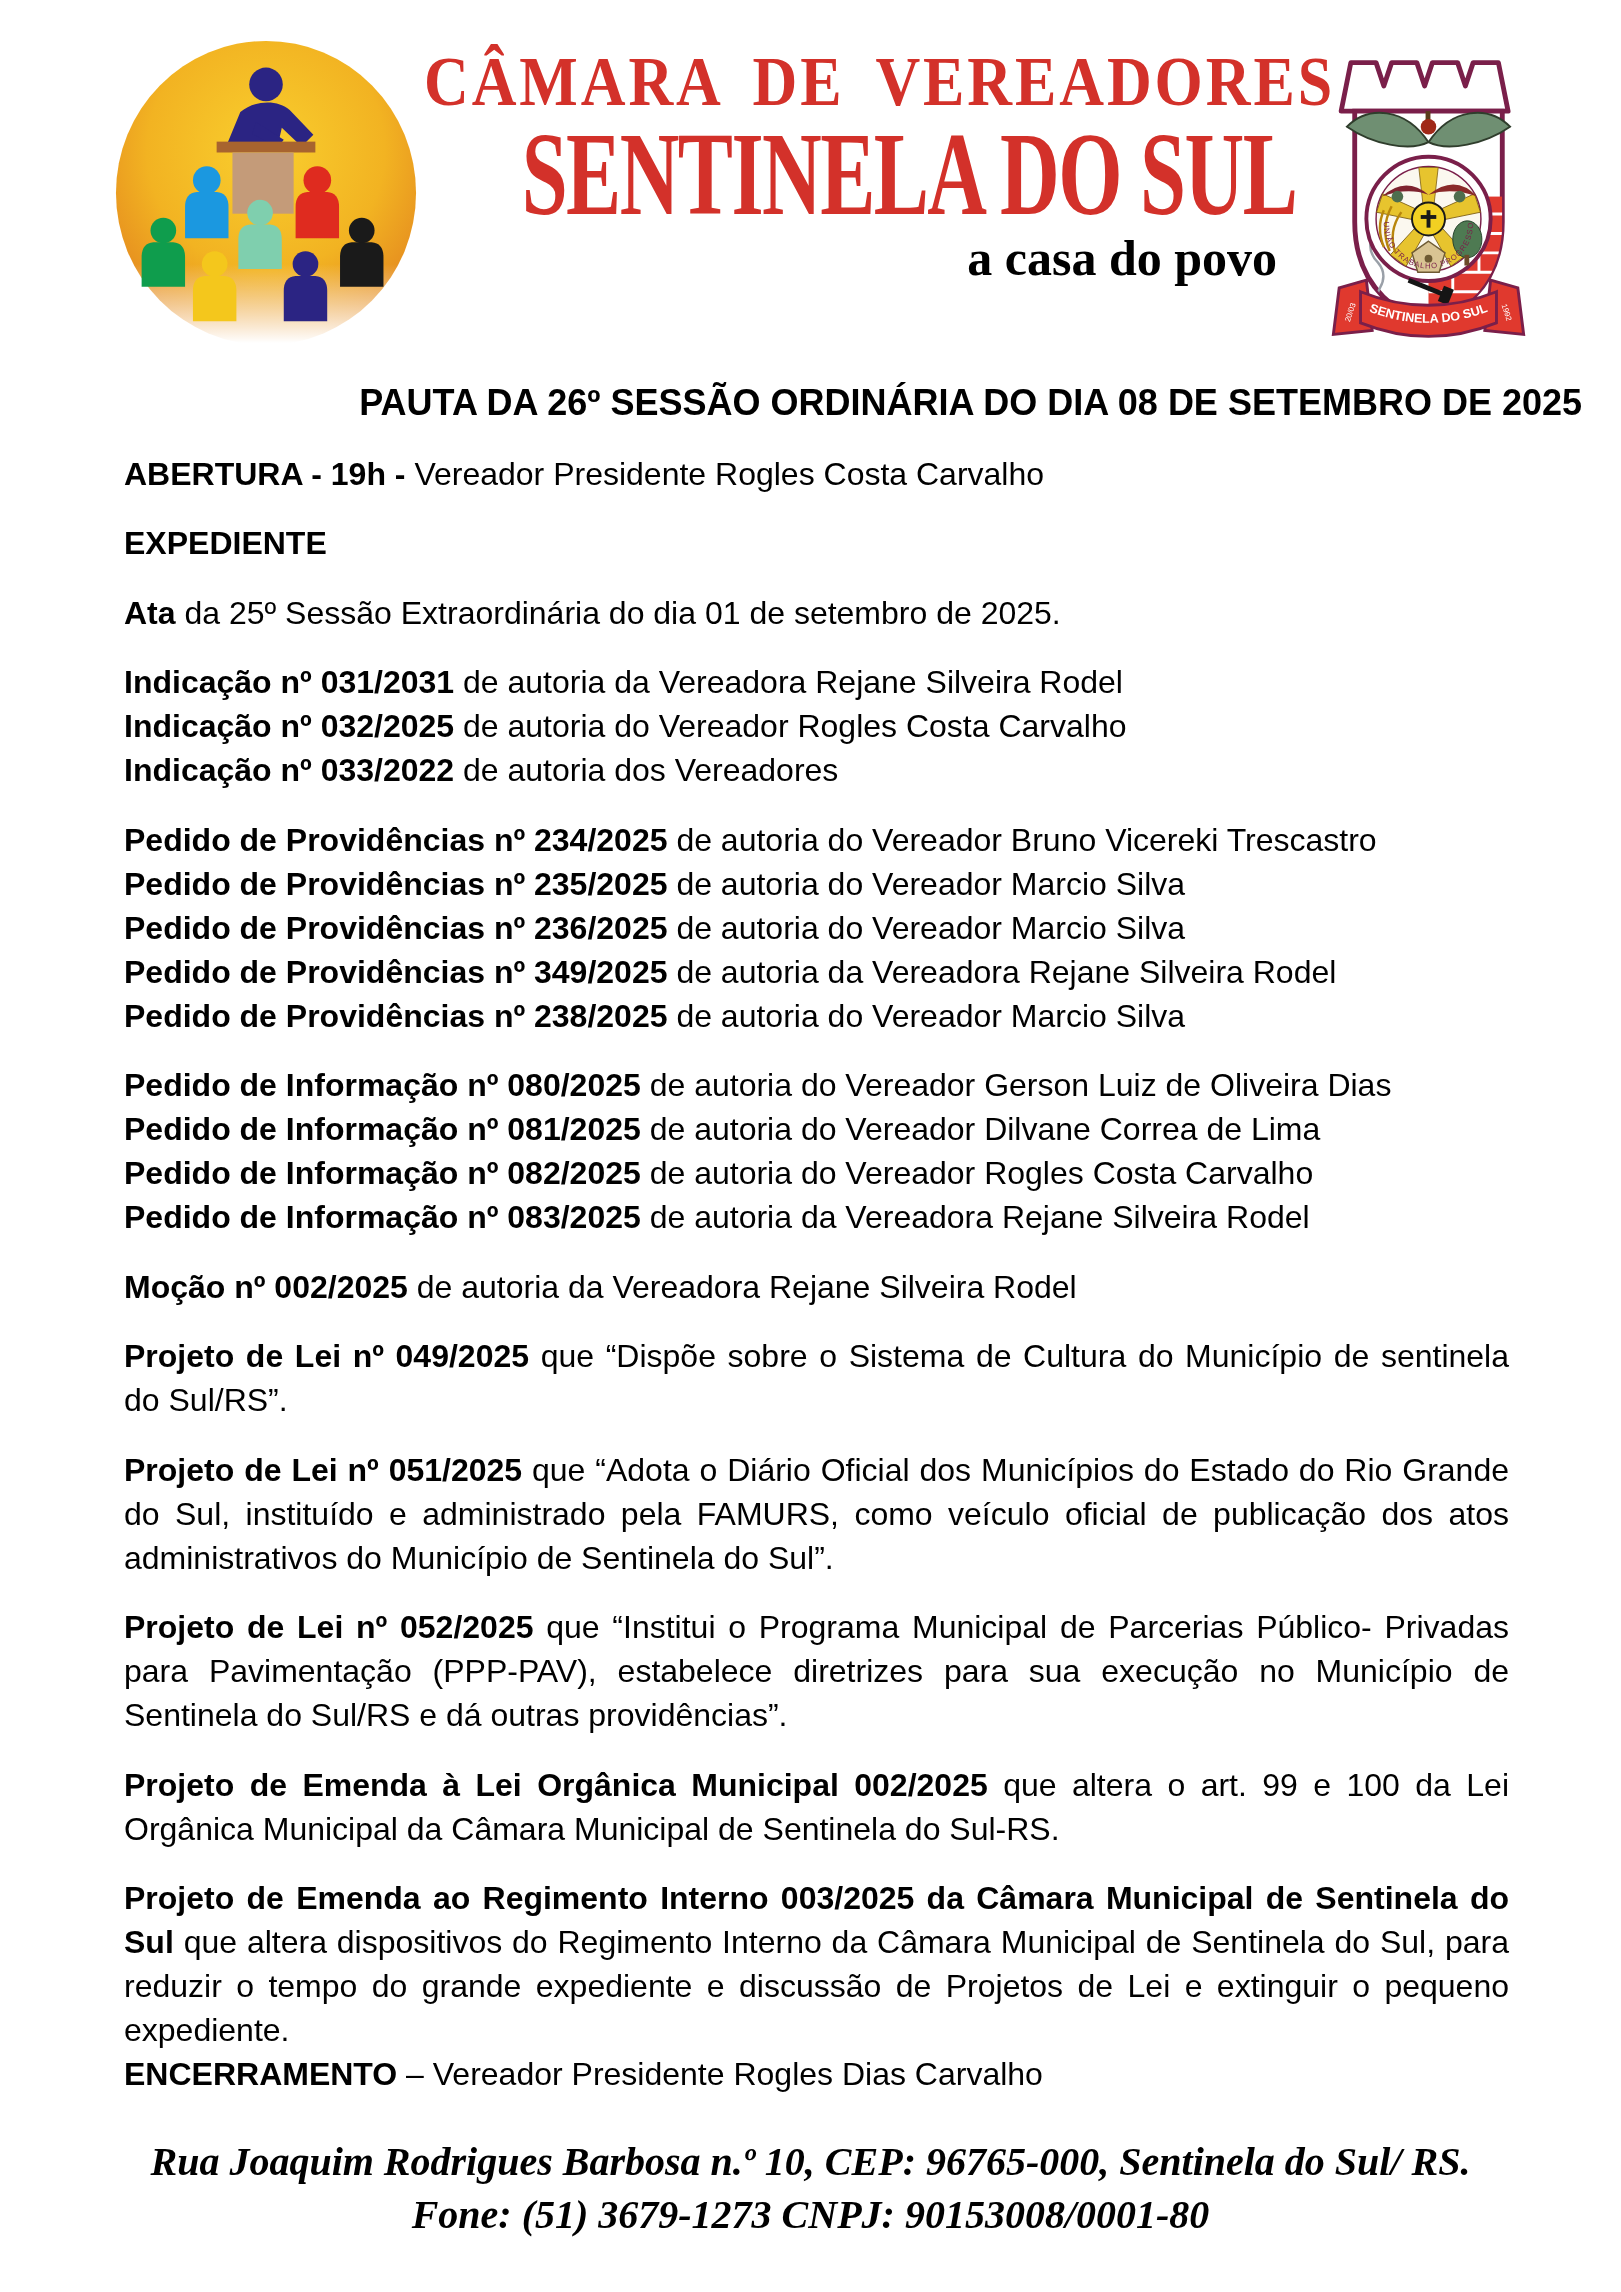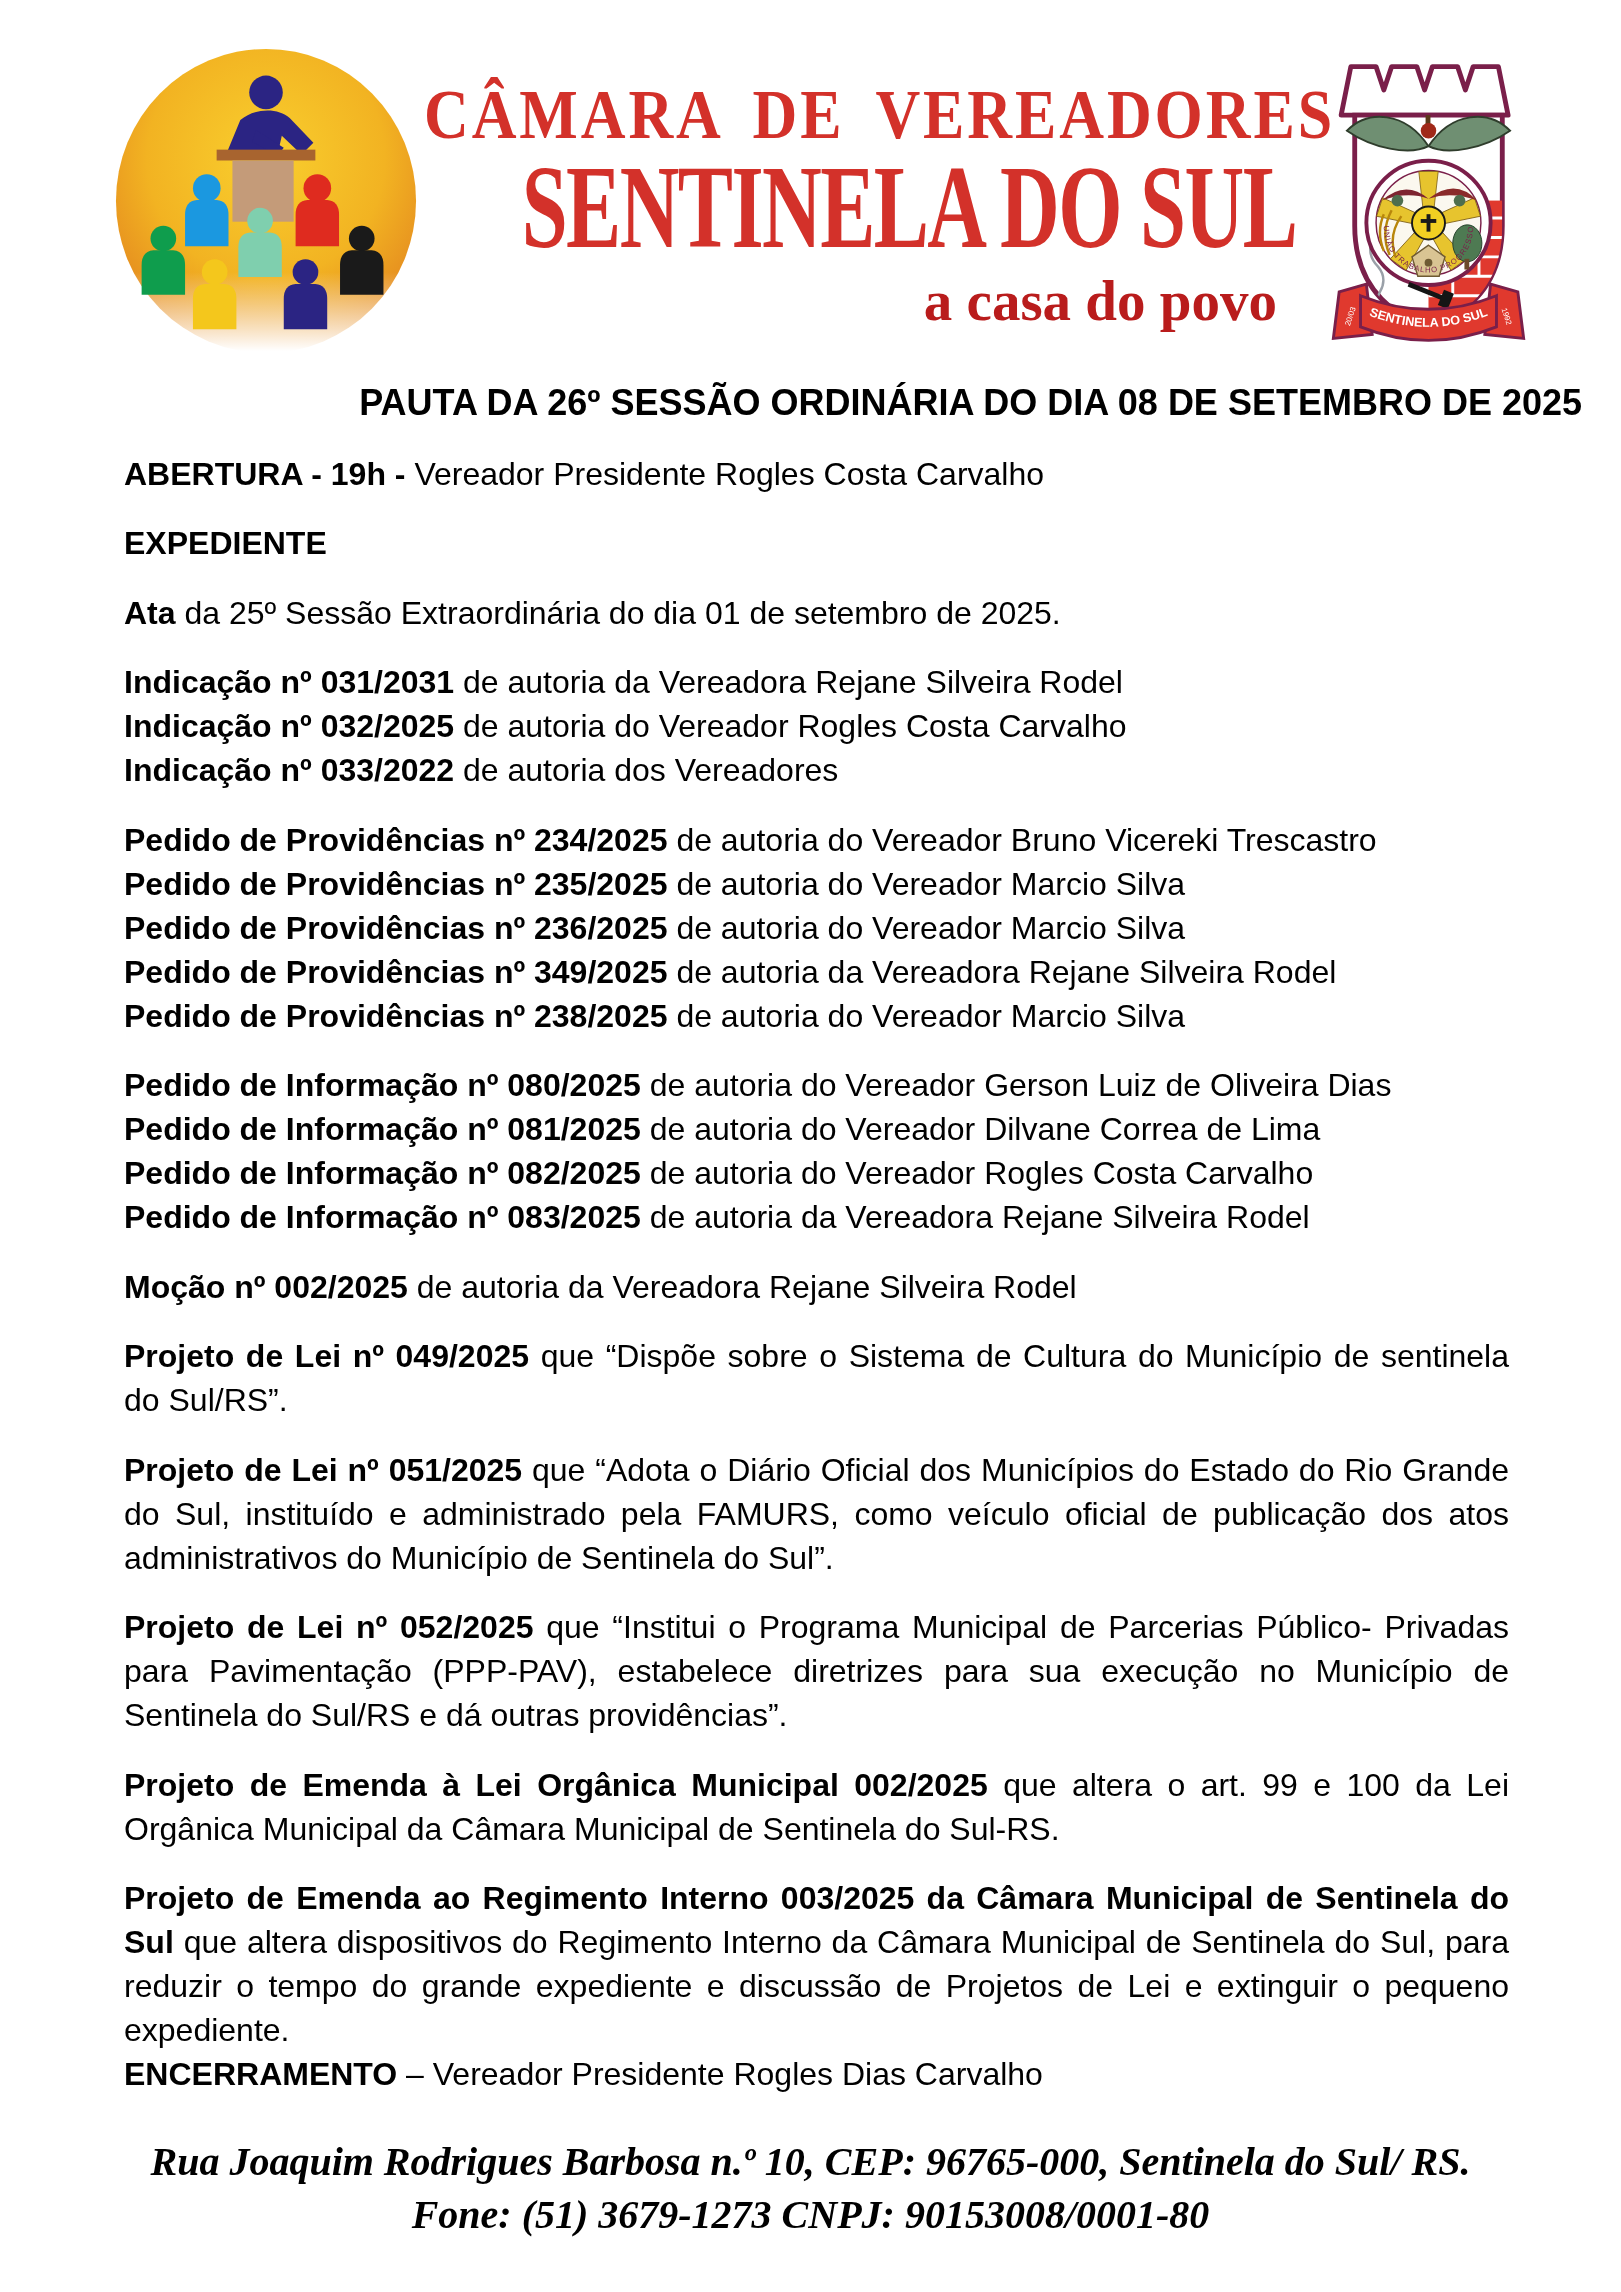--- a/index.html
+++ b/index.html
@@ -2,36 +2,36 @@
 <html><head>
 <meta charset="utf-8">
 <style>
   html,body { margin:0; padding:0; background:#888; }
   .page {
     width:1621px; height:2293px; margin:0 auto; background:#ffffff;
     font-family:"Liberation Sans", sans-serif; color:#000;
     overflow:hidden; position:relative;
   }
   
-  .header { display:flex; align-items:center; padding:37px 76px 0 108px; height:325px; }
+  .header { display:flex; align-items:flex-start; padding:37px 76px 0 108px; height:325px; }
   .logo-wrap { width:316px; flex:0 0 316px; }
   .org-block { flex:1 1 auto; text-align:center; padding-top:9.8px; min-width:0; }
   .org-line1 {
     font-family:"Liberation Serif", serif; font-weight:bold; color:#d3312a;
     font-size:62px; letter-spacing:2.9px; word-spacing:13.7px; line-height:1.0;
     transform:scale(1.0,1.12); transform-origin:center top; white-space:nowrap;
   }
   .org-line2 {
     font-family:"Liberation Serif", serif; font-weight:bold; color:#d3312a;
     font-size:106px; letter-spacing:-2px; line-height:1.0; margin-top:5.9px;
     transform:scale(0.78,1.12); transform-origin:center top; white-space:nowrap;
   }
   .tagline {
-    font-family:"Liberation Serif", serif; font-weight:bold; color:#b91c1c;
-    font-size:57px; line-height:1.0; text-align:right; padding-right:35px; margin-top:18px;
+    font-family:"Liberation Serif", serif; font-weight:bold; color:#000000;
+    font-size:50px; line-height:1.0; text-align:right; padding-right:35px; margin-top:12px;
     white-space:nowrap;
   }
   .crest-wrap { width:233px; flex:0 0 233px; padding-top:11.8px; }
   
   .doc-title { text-align:right; font-weight:bold; font-size:36px; margin:19.6px 39px 0 39px; letter-spacing:0; }
   
   .body { padding:0 112px 0 124px;margin-top:28px; }
   .body p { margin:0; font-size:32px; line-height:44px; }
   .gap { margin-top:25.5px !important; }
   .just { text-align:justify; }

